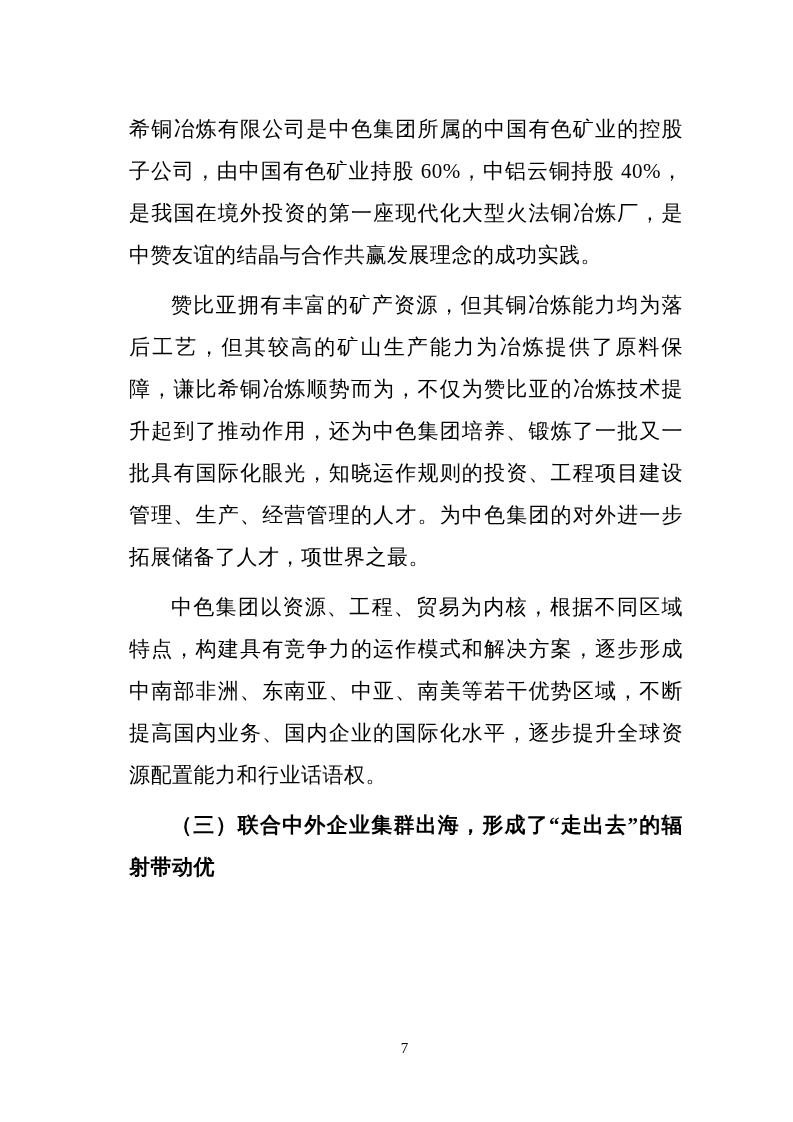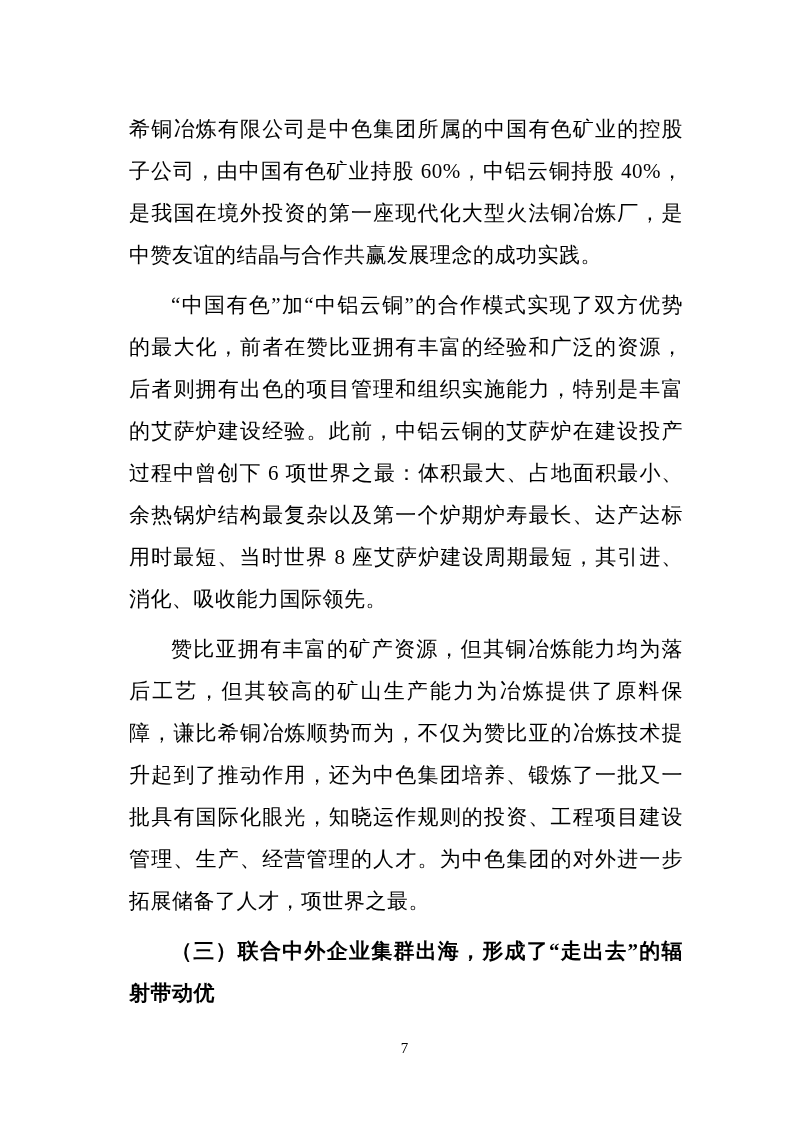--- a/index.html
+++ b/index.html
@@ -66,21 +66,21 @@
     line-height: 20px;
     color: #000000;
   }
 </style>
 </head>
 <body>
 
 <div class="page">
   <div class="content">
     <p class="para no-indent">希铜冶炼有限公司是中色集团所属的中国有色矿业的控股子公司，由中国有色矿业持股 60%，中铝云铜持股 40%，是我国在境外投资的第一座现代化大型火法铜冶炼厂，是中赞友谊的结晶与合作共赢发展理念的成功实践。</p>
-    <p class="para">“中国有色”加“中铝云铜”的合作模式实现了双方优势的最大化，前者在赞比亚拥有丰富的经验和广泛的资源，后者则拥有出色的项目管理和组织实施能力，特别是丰富的艾萨炉建设经验。此前，中铝云铜的艾萨炉在建设投产过程中曾创下 6 项世界之最：体积最大、占地面积最小、余热锅炉结构最复杂以及第一个炉期炉寿最长、达产达标用时最短、当时世界 8 座艾萨炉建设周期最短，其引进、消化、吸收能力国际领先。</p>
     <p class="para">赞比亚拥有丰富的矿产资源，但其铜冶炼能力均为落后工艺，但其较高的矿山生产能力为冶炼提供了原料保障，谦比希铜冶炼顺势而为，不仅为赞比亚的冶炼技术提升起到了推动作用，还为中色集团培养、锻炼了一批又一批具有国际化眼光，知晓运作规则的投资、工程项目建设管理、生产、经营管理的人才。为中色集团的对外进一步拓展储备了人才，项世界之最。</p>
+    <p class="para">中色集团以资源、工程、贸易为内核，根据不同区域特点，构建具有竞争力的运作模式和解决方案，逐步形成中南部非洲、东南亚、中亚、南美等若干优势区域，不断提高国内业务、国内企业的国际化水平，逐步提升全球资源配置能力和行业话语权。</p>
     <p class="heading">（三）联合中外企业集群出海，形成了“走出去”的辐射带动优</p>
   </div>
 
   <div class="page-footer">
     <span class="page-number">7</span>
   </div>
 </div>
 
 </body></html>

